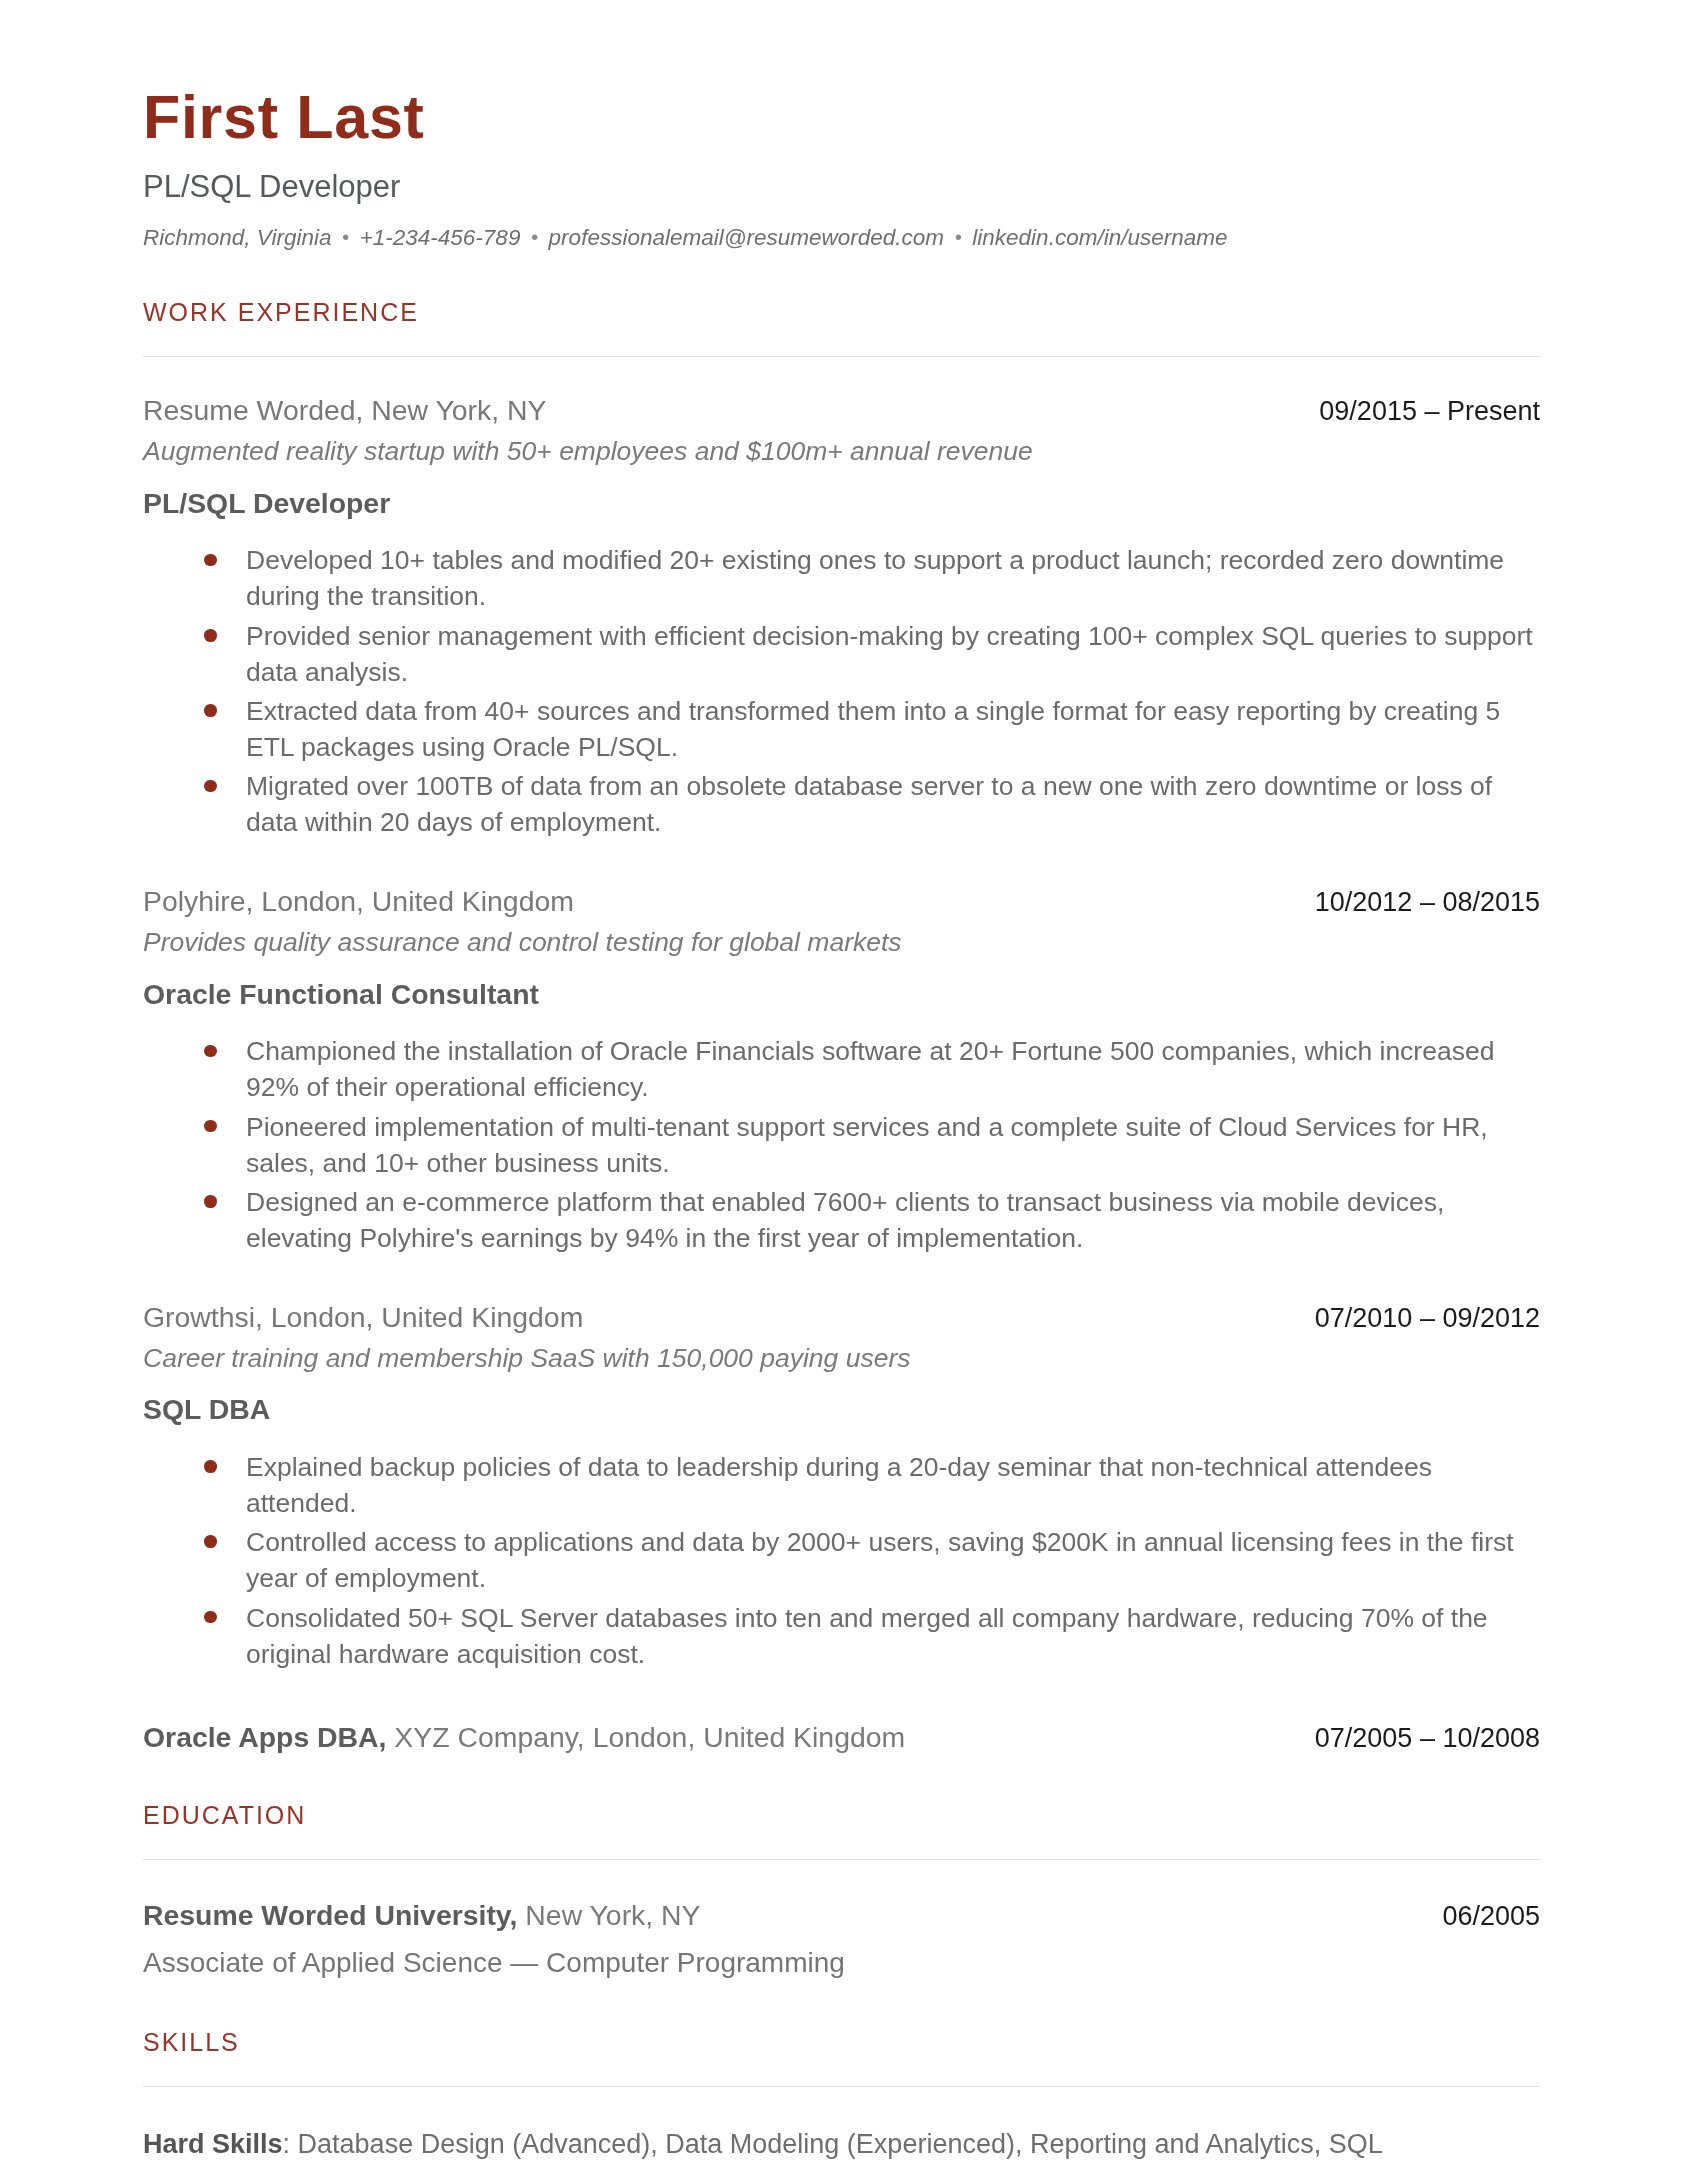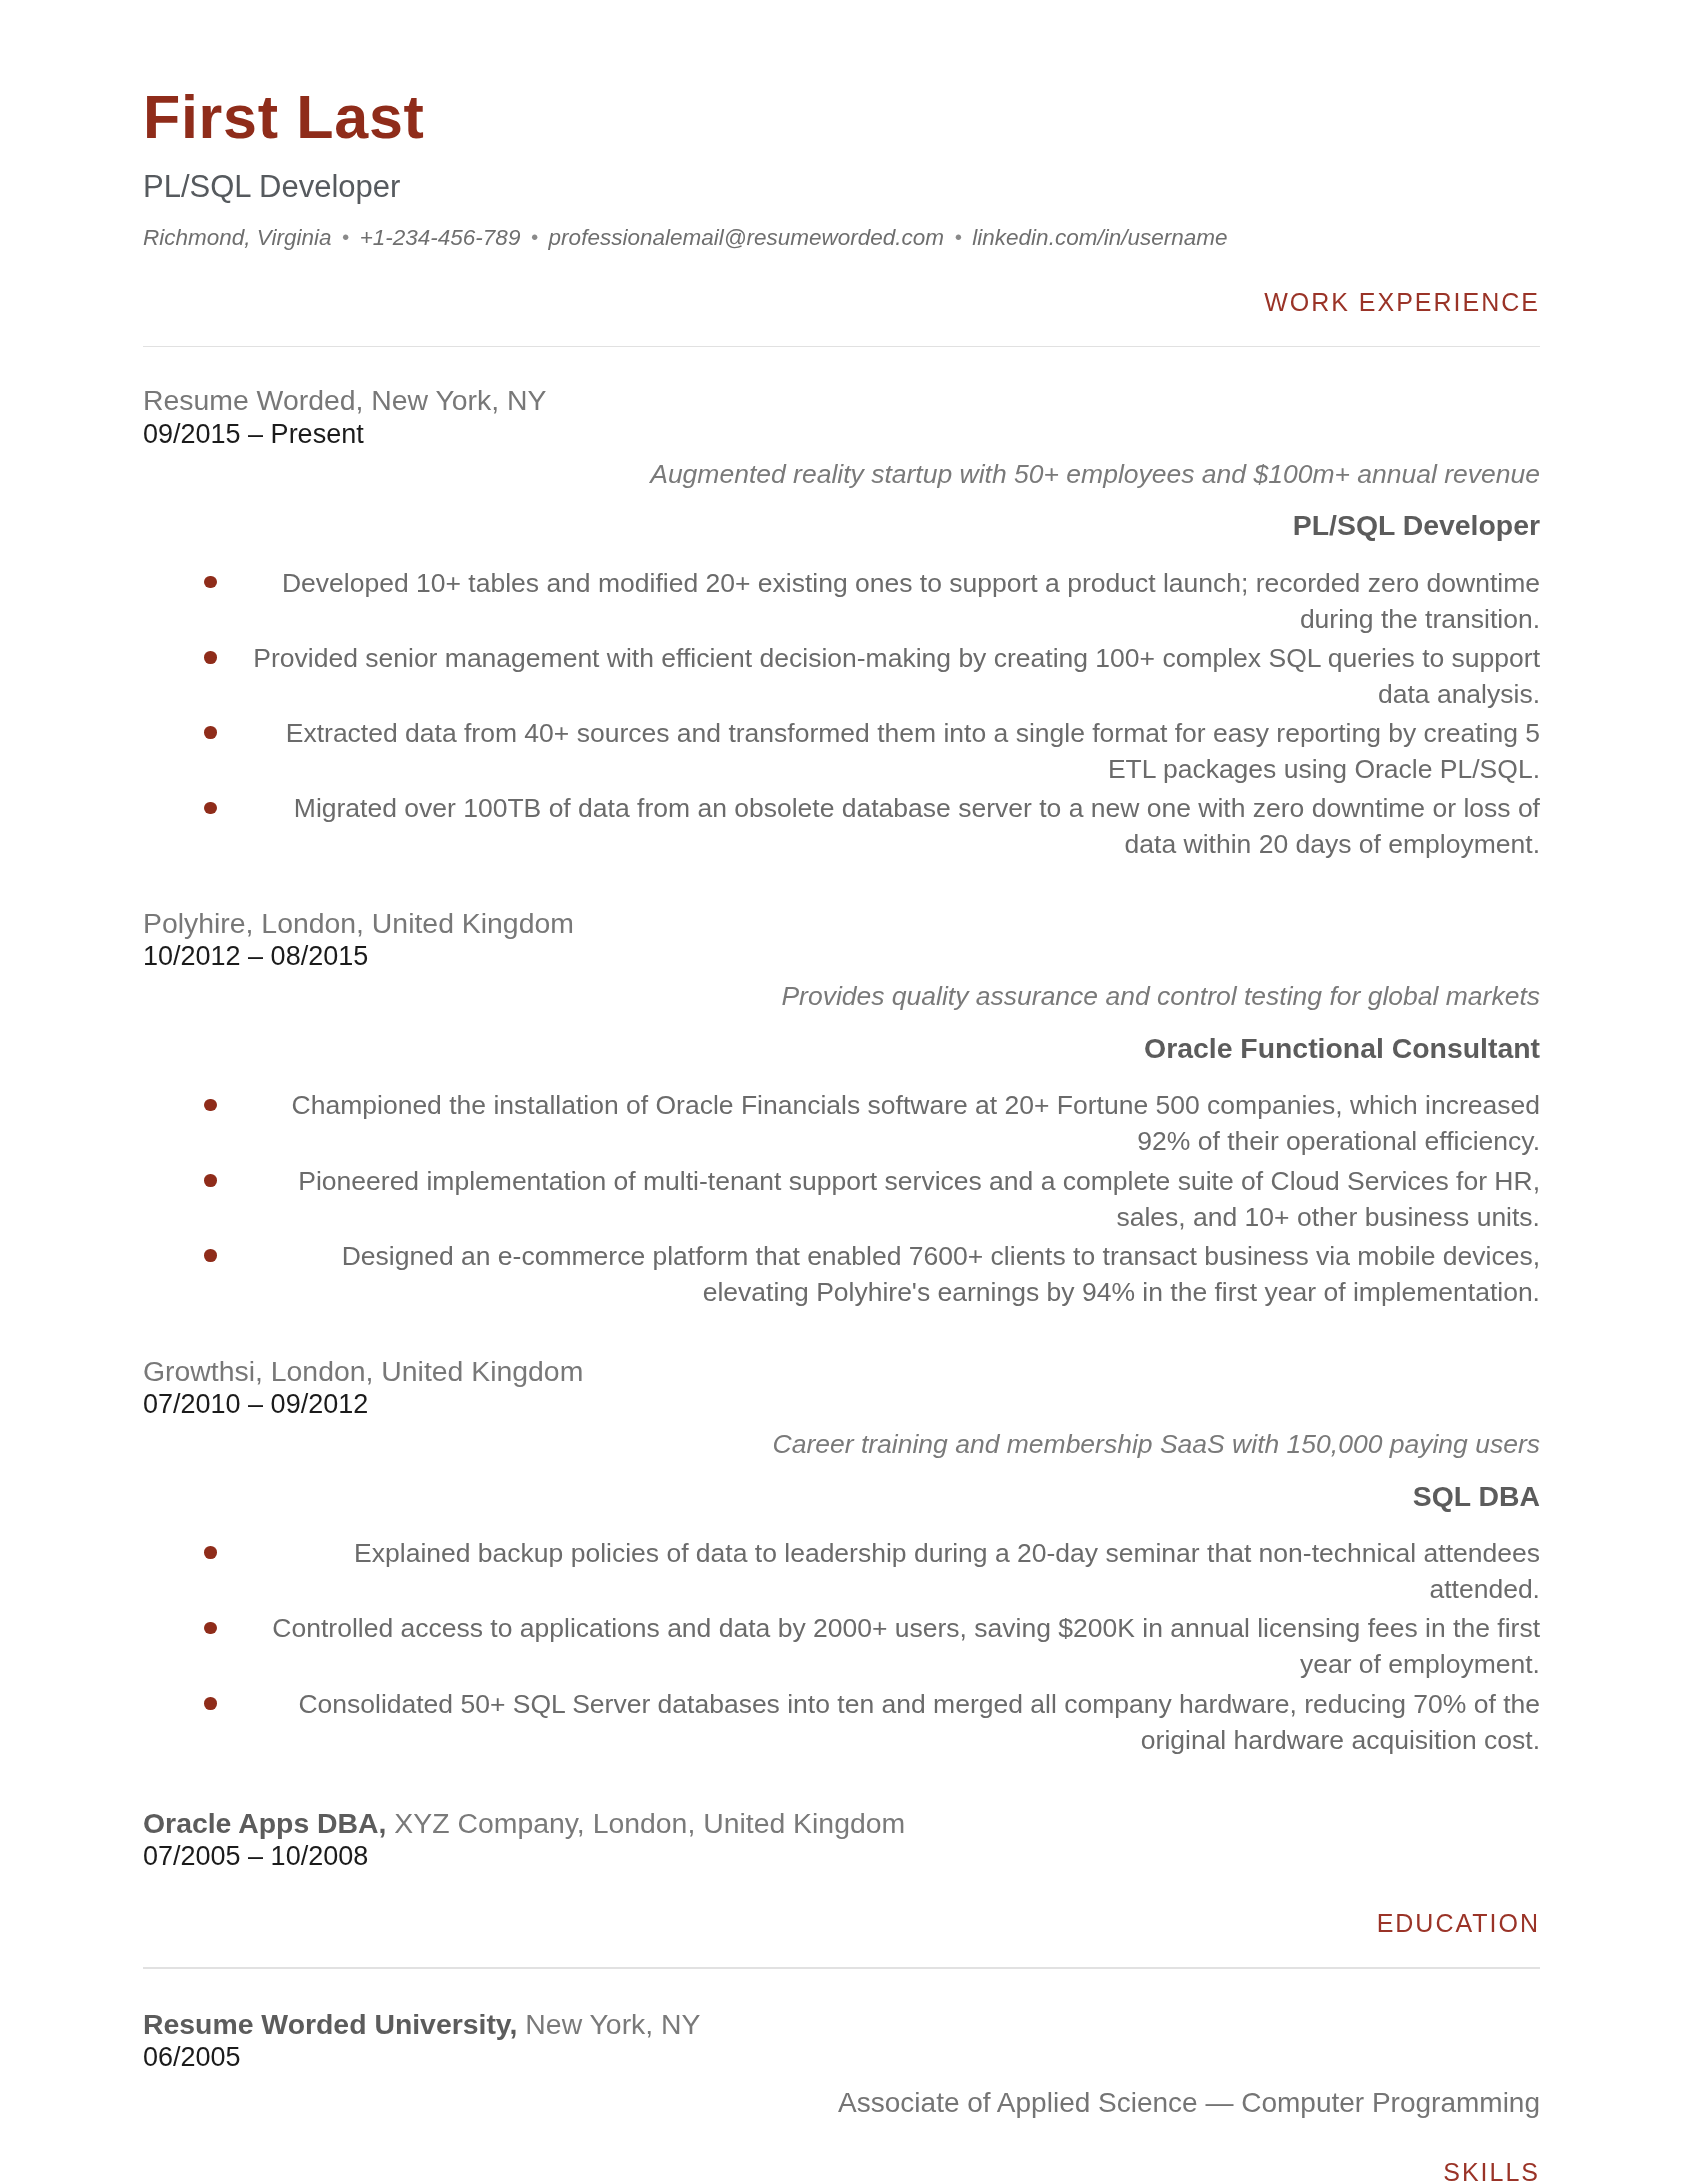--- a/index.html
+++ b/index.html
@@ -39,41 +39,40 @@
   }
   .contact .sep {
     display: inline-block;
     margin: 0 10.6px;
     font-size: 20px;
     color: #8a8a8a;
     vertical-align: 0.7px;
   }
 
   
-  .section { margin-top: 36px; text-align: right; }
+  .section { margin-top: 46px; }
   .section-label {
     font-size: 25px;
     letter-spacing: 2px;
     color: #9a3327;
     line-height: 1.2;
   }
   .rule {
     margin-top: 29px;
     height: 1.3px;
     background: #e1e1e1;
   }
 
   
   .job { margin-top: 36px; }
   .job + .job { margin-top: 44px; }
   .row {
     display: flex;
     justify-content: space-between;
     align-items: baseline;
-    flex-direction: column;
   }
   .company {
     font-size: 28.4px;
     color: #787878;
     line-height: 1.2;
   }
   .dates {
     font-size: 27px;
     color: #1b1b1b;
     line-height: 1.2;

